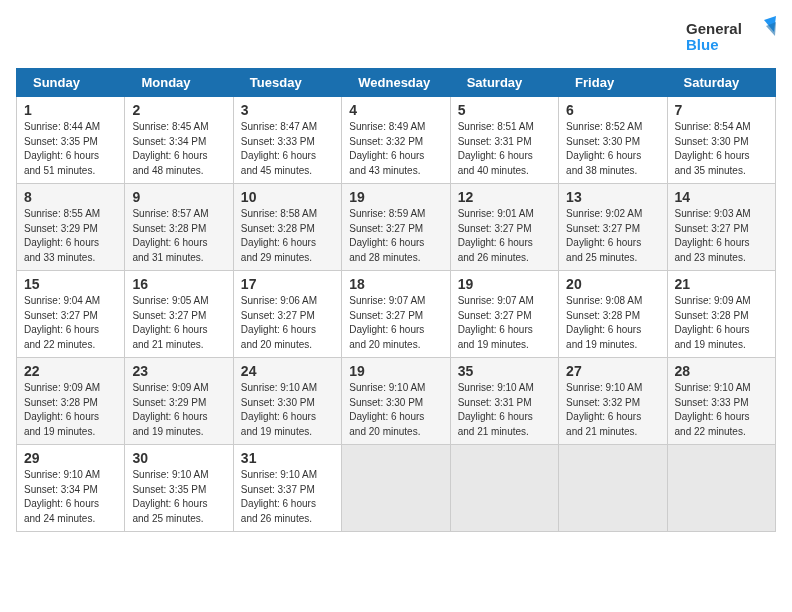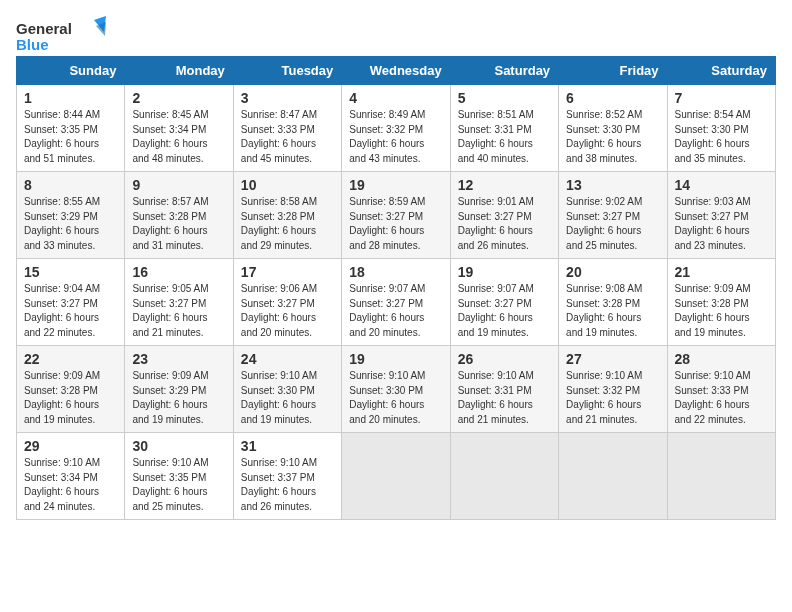--- a/index.html
+++ b/index.html
@@ -5,23 +5,23 @@
     * { box-sizing: border-box; margin: 0; padding: 0; }
     body {
       font-family: Arial, sans-serif;
       background: #fff;
       width: 792px;
       min-height: 612px;
       padding: 16px;
     }
     .header-area {
       display: flex;
-      justify-content: flex-start;
+      justify-content: flex-end;
       align-items: flex-start;
-      margin-bottom: 0;
+      margin-bottom: 12px;
     }
     .logo {
       display: flex;
       align-items: center;
       gap: 4px;
     }
     .title-area {
       text-align: right;
     }
     .month-title {
@@ -35,22 +35,22 @@
       color: #555;
     }
     .calendar {
       width: 100%;
       border-collapse: collapse;
       border: 1px solid #ccc;
     }
     .calendar th {
       background-color: #1a6faf;
       color: #fff;
-      text-align: right;
-      padding: 6px 8px;
+      text-align: left;
+      padding: 6px 16px;
       font-size: 13px;
       font-weight: bold;
       border: 1px solid #1a6faf;
     }
     .calendar td {
       vertical-align: top;
       padding: 5px 7px;
       border: 1px solid #ccc;
       width: calc(100% / 7);
       background: #fff;
@@ -210,21 +210,21 @@
         </td>
         <td>
           <span class="day-number">24</span>
           <div class="day-info">Sunrise: 9:10 AM<br>Sunset: 3:30 PM<br>Daylight: 6 hours and 19 minutes.</div>
         </td>
         <td>
           <span class="day-number">19</span>
           <div class="day-info">Sunrise: 9:10 AM<br>Sunset: 3:30 PM<br>Daylight: 6 hours and 20 minutes.</div>
         </td>
         <td>
-          <span class="day-number">26</span>
+          <span class="day-number">35</span>
           <div class="day-info">Sunrise: 9:10 AM<br>Sunset: 3:31 PM<br>Daylight: 6 hours and 21 minutes.</div>
         </td>
         <td>
           <span class="day-number">27</span>
           <div class="day-info">Sunrise: 9:10 AM<br>Sunset: 3:32 PM<br>Daylight: 6 hours and 21 minutes.</div>
         </td>
         <td>
           <span class="day-number">28</span>
           <div class="day-info">Sunrise: 9:10 AM<br>Sunset: 3:33 PM<br>Daylight: 6 hours and 22 minutes.</div>
         </td>

